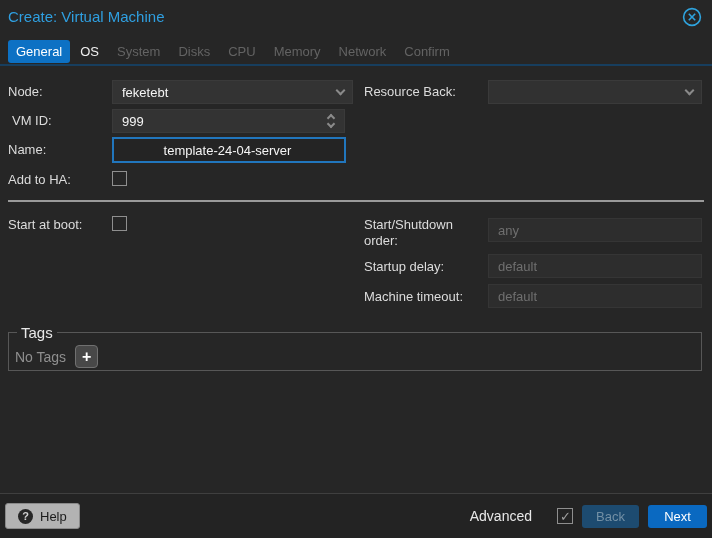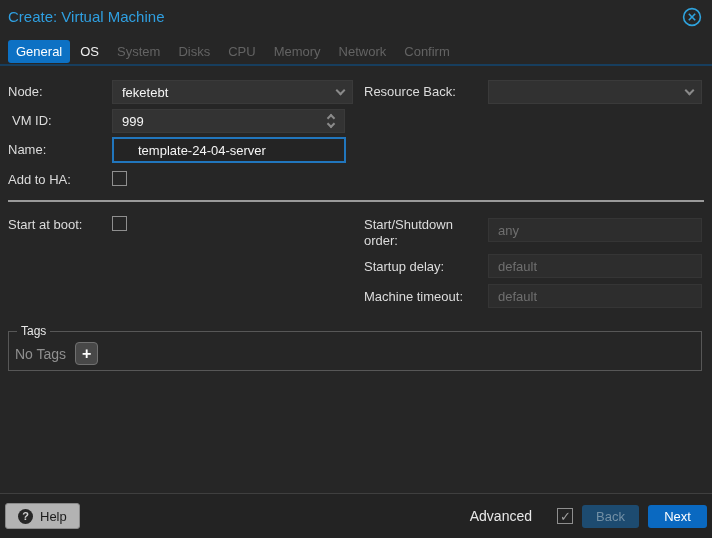--- a/index.html
+++ b/index.html
@@ -29,21 +29,21 @@
   .lbl { position: absolute; color: #dcdcdc; line-height: 16px; }
 
   .field-wrap { position: absolute; height: 24px; }
   .field {
     width: 100%; height: 24px; background: #333333; border: 1px solid #3a3a3a;
     color: #f5f5f5; font-family: "Liberation Sans", sans-serif; font-size: 13px;
     padding: 0 22px 0 9px; outline: none;
   }
   .field.plain { padding-right: 9px; }
   .field.empty { background: #313131; }
-  .field.focused { background: #242424; border: 2px solid #2176bd; padding-left: 24px; }
+  .field.focused { background: #242424; border: 2px solid #2176bd; padding-left: 6px; text-align: center; }
   .field.ph { background: #2d2d2d; border: 1px solid #353535; }
   .field::placeholder { color: #6f6f6f; opacity: 1; }
 
   .chev {
     position: absolute; right: 9px; top: 7px; width: 7px; height: 7px;
     border-right: 2px solid #8a8a8a; border-bottom: 2px solid #8a8a8a;
     transform: rotate(45deg); pointer-events: none;
   }
   .spin { position: absolute; right: 9px; top: 0; width: 10px; height: 24px; pointer-events: none; }
   .spin .up, .spin .dn {
@@ -58,21 +58,21 @@
     border: 1px solid #8f8f8f; background: transparent; cursor: pointer;
   }
 
   .sep { position: absolute; left: 8px; width: 696px; height: 2px; background: #9a9a9a; }
 
   
   .tags-fs {
     position: absolute; left: 8px; top: 324px; width: 694px; height: 47px;
     border: 1px solid #575757; padding: 4px 8px 8px 6px;
   }
-  .tags-fs legend { font-size: 12px; color: #e8e8e8; padding: 0 4px; margin-left: 2px; }
+  .tags-fs legend { font-size: 15px; color: #e8e8e8; padding: 0 4px; margin-left: 2px; }
   .tags-row { display: flex; align-items: center; gap: 9px; margin-top: 0px; }
   .no-tags { color: #8f8f8f; font-size: 14px; }
   .add-tag-btn {
     width: 23px; height: 23px; background: #484848; border: 1px solid #707070;
     border-radius: 4px; color: #ffffff; font-size: 16px; font-weight: bold;
     line-height: 20px; text-align: center; cursor: pointer;
   }
 
   
   .footer {

